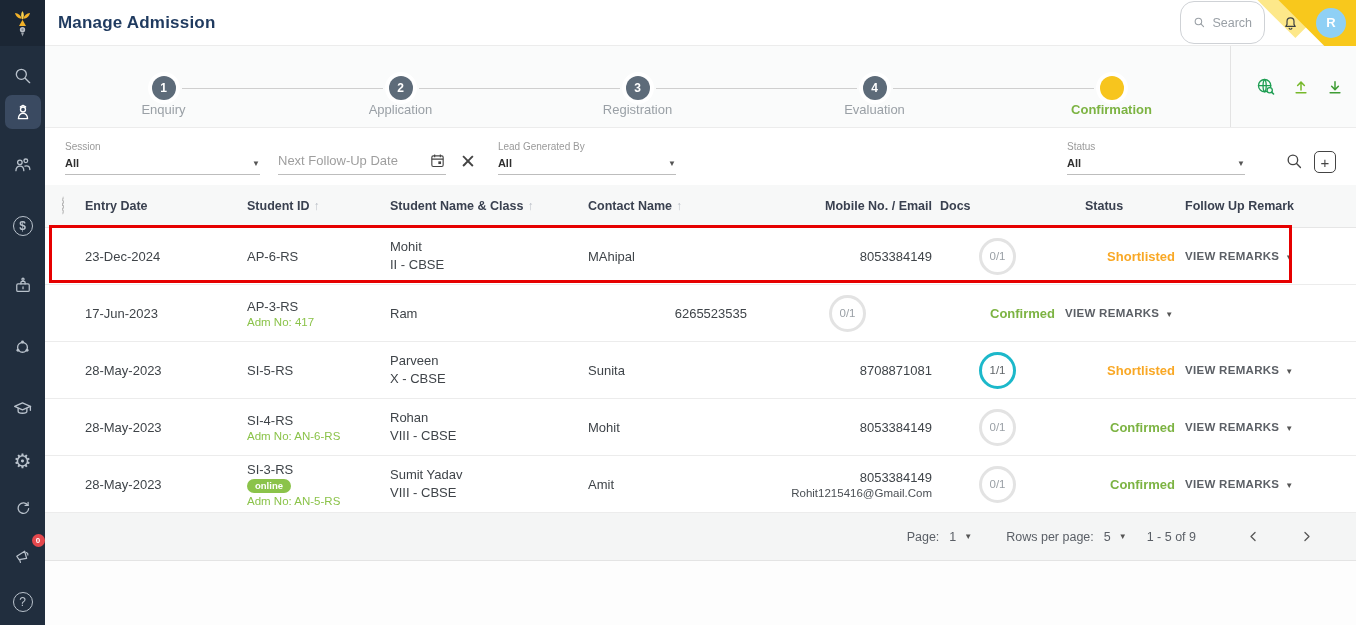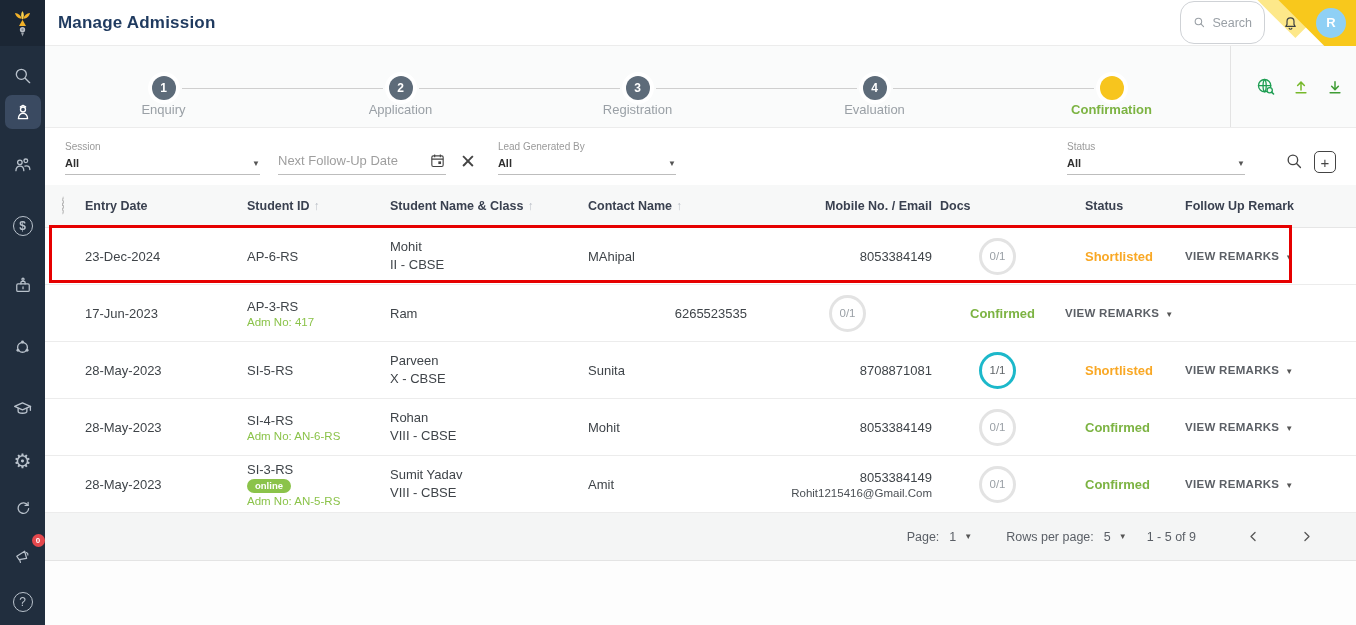--- a/index.html
+++ b/index.html
@@ -75,21 +75,21 @@
   .row-radio { width:16px; height:16px; background:#d9d9d9; border-radius:50%; margin-left:17px; cursor:pointer; }
   .cell { font-size:13px; color:#3f4449; }
   .cell-right { text-align:right; padding-right:8px; }
   .sub-green { font-size:11.5px; color:#8bc34a; margin-top:2px; }
   .online-pill { display:inline-block; background:#8bc34a; color:#fff; font-size:9.5px; font-weight:bold; padding:1.5px 8px; border-radius:8px; margin-top:2px; }
   .two-line div { line-height:1.35; }
   .email-sub { font-size:11.5px; color:#4a4f54; margin-top:2px; }
   .docs-cell { display:flex; justify-content:center; }
   .docs-circle { width:37px; height:37px; border-radius:50%; border:3px solid #e3e3e3; display:flex; align-items:center; justify-content:center; font-size:11.5px; color:#9aa0a6; cursor:pointer; }
   .docs-circle.teal { border-color:#1cb8ca; color:#5f6468; }
-  .status-cell { padding-left:30px; font-size:13px; font-weight:bold; }
+  .status-cell { padding-left:30px; font-size:13px; font-weight:bold;text-align:right; }
   .st-o { color:#f9a825; }
   .st-g { color:#7cb342; }
   .remark-cell { padding-left:10px; font-size:11.5px; color:#5c6066; letter-spacing:.3px; cursor:pointer; font-weight:bold; }
   .remark-cell .caret { margin-left:6px; }
   .th-docs { }
   .th-status { padding-left:30px; }
   .th-remark { padding-left:10px; }
 
   
   .pag-band { height:48px; background:#f4f5f5; border-bottom:1px solid #e4e4e4; display:flex; align-items:center; justify-content:flex-end; padding-right:28px; gap:10px; font-size:12.5px; color:#5a5f66; }

